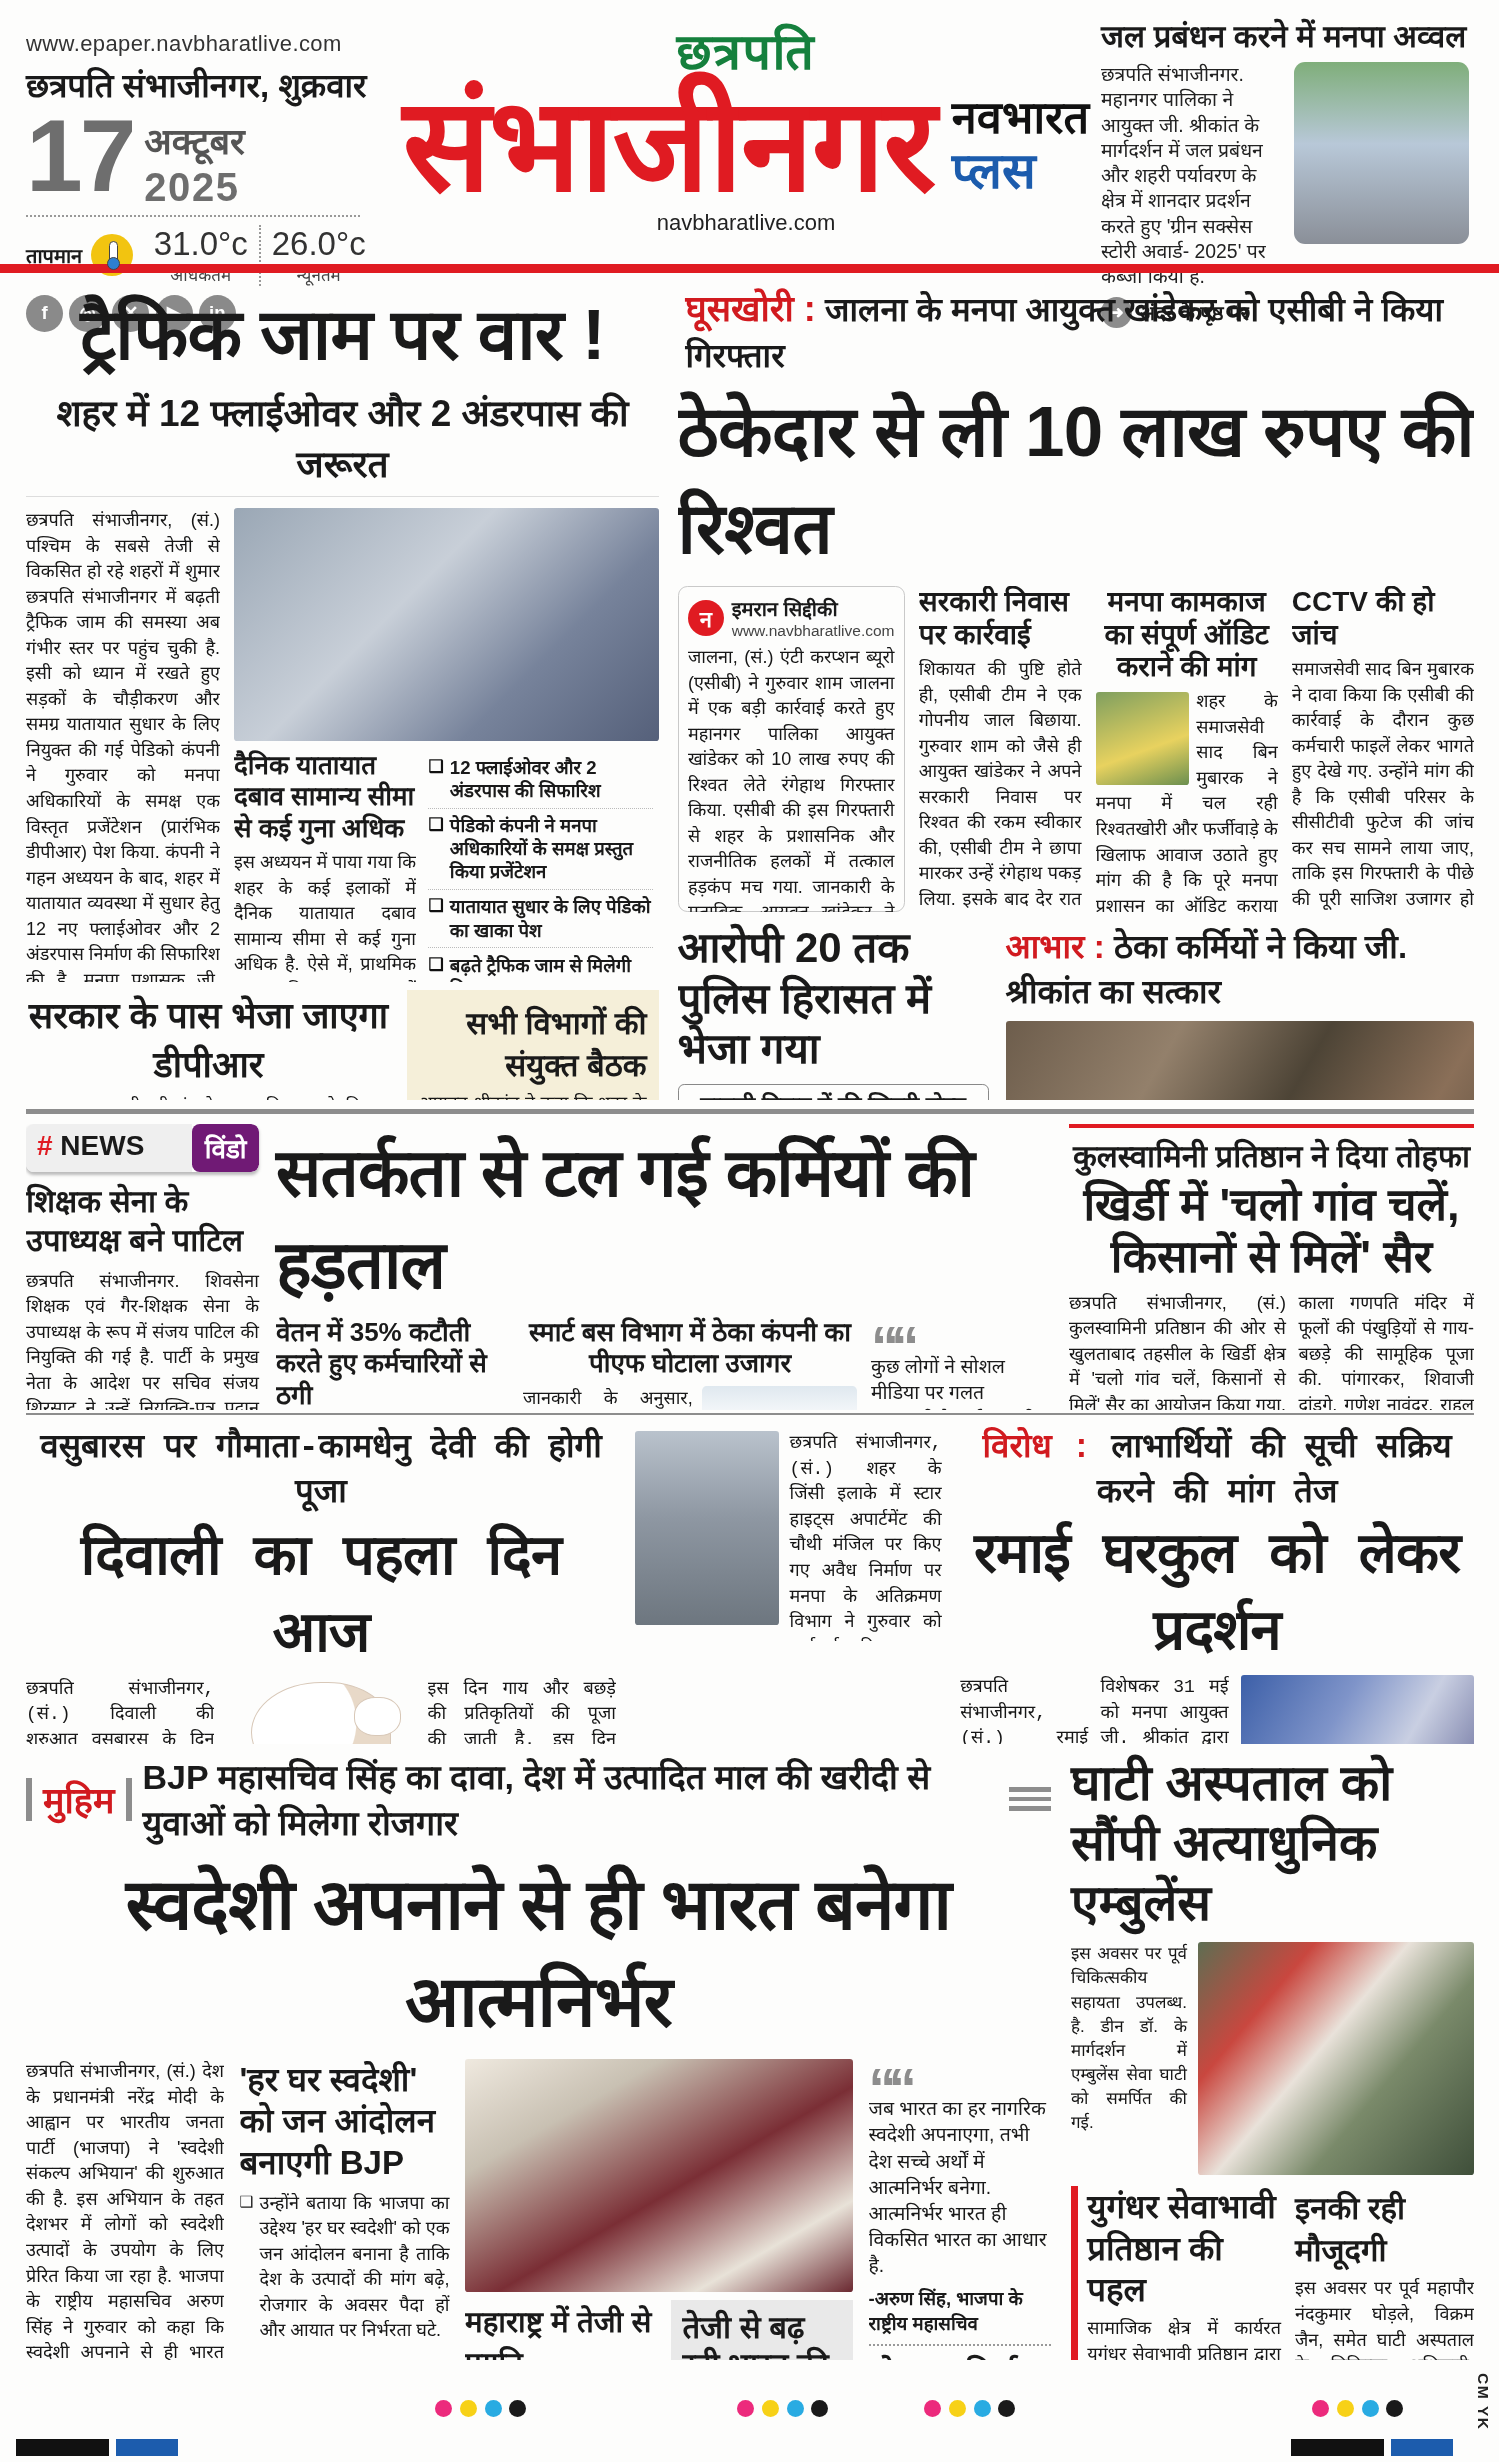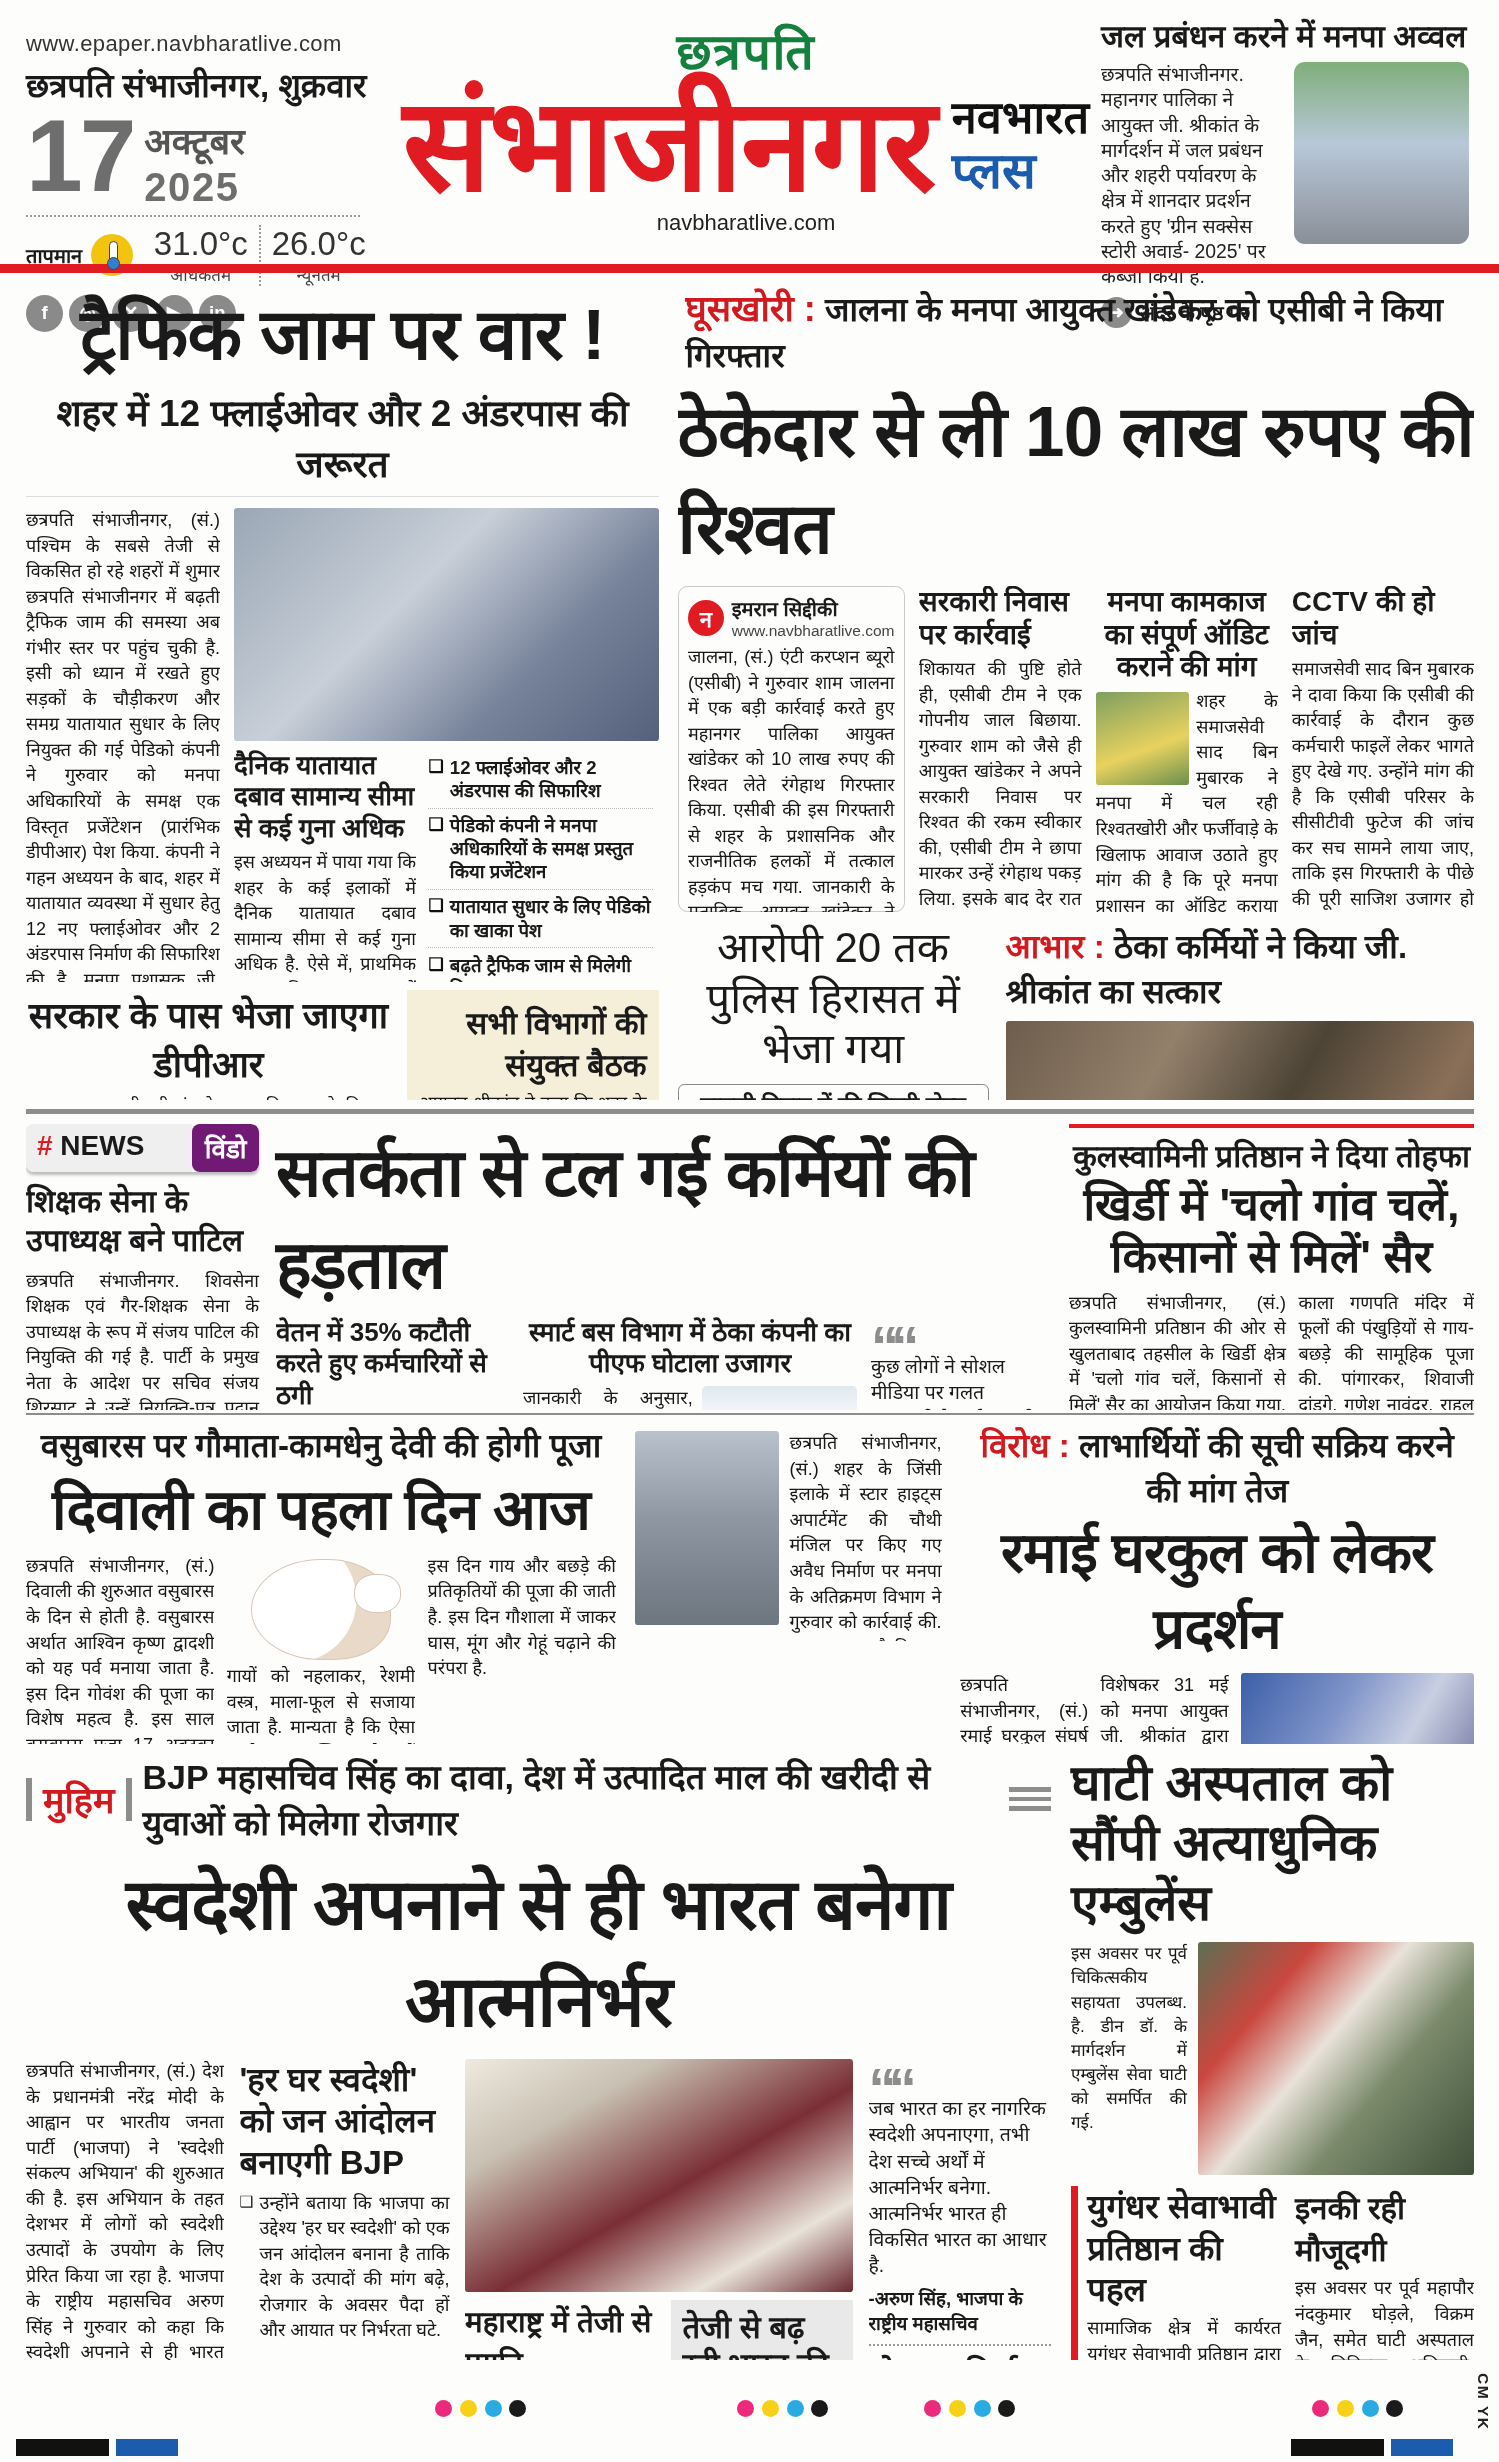--- a/index.html
+++ b/index.html
@@ -75,21 +75,21 @@
   .b-col1 { width:256px; border:1.6px solid #c9c9c9; border-radius:9.3px; padding:7.8px 9.3px; }
   .byline { display:flex; gap:7.8px; align-items:center; margin-bottom:4.7px;}
   .nlogo { width:36px; height:36px; border-radius:50%; background:#e01b22; color:#fff; font-weight:800; font-size:22px; display:flex; align-items:center; justify-content:center; flex:none;}
   .byname { font-size:20px; font-weight:800; }
   .bysite { font-size:15.5px; color:#444; }
   .b-col { width:208px; overflow:hidden;}
   .b-subhead { font-size:28px; font-weight:800; line-height:1.15; margin-bottom:6.2px; }
   .b-minphoto { width:93px; height:93px; float:left; margin:3.1px 7.8px 3.1px 0; border-radius:3.1px; background:linear-gradient(160deg,#7f9f5f,#e8d25f 60%,#6b8f4f);}
   .b-lower { display:flex; gap:17px; margin-top:11px; height:365px; overflow:hidden;}
   .custody { width:311px; }
-  .c-head { font-size:42px; font-weight:400; text-align:center; line-height:1.2; }
+  .c-head { font-size:42px; font-weight:700; line-height:1.2; }
   .c-box { border:1.6px solid #888; border-radius:6.2px; padding:6.2px 7.8px; font-size:23px; font-weight:800; text-align:center; margin:9.3px 0; line-height:1.25;}
   .grat { flex:1; }
   .g-kicker { font-size:33px; font-weight:700; }
   .g-kicker .kl { color:#d11a1f; font-weight:800;}
   .g-photo { width:100%; height:221px; margin-top:7.8px; background:linear-gradient(120deg,#6d5d4c 0%,#93806b 30%,#4d4436 55%,#8a6f58 80%,#5d4f40 100%); border-radius:3.1px;}
 
   .banddiv { position:absolute; left:26px; right:26px; height:4.7px; background:#8d8d8d; }
 
   
   .band2 { position:absolute; top:1124px; left:26px; right:26px; height:286px; overflow:hidden; display:flex; gap:17px;}
@@ -111,21 +111,21 @@
   .q { position:relative; padding-top:36px; }
   .q::before { content:"\201C\201C"; position:absolute; top:-4.7px; left:0; font-size:56px; font-weight:800; color:#8d8d8d; letter-spacing:-7.8px;}
   .q-text { font-size:19.4px; line-height:1.35; }
   .q-by { font-size:18.6px; font-weight:800; margin-top:6.2px; }
   .khirdi { flex:1; border-top:4.7px solid #e01b22; padding-top:6.2px;}
   .k-kicker { font-size:31px; font-weight:700; text-align:center; }
   .k-head { font-size:45px; font-weight:800; text-align:center; line-height:1.15; margin-top:3.1px;}
   .k-row { display:flex; gap:12.4px; margin-top:7.8px; height:147px; overflow:hidden;}
 
   
-  .band3 { position:absolute; top:1422px; left:26px; right:26px; height:322px; overflow:hidden; display:flex; gap:18.6px;}
+  .band3 { position:absolute; top:1422px; left:26px; right:26px; height:322px; overflow:hidden; display:flex; gap:18.6px;font-family:Liberation Mono, monospace;}
   .d-kicker { font-size:33px; font-weight:800; text-align:center;}
   .d-head { font-size:56px; font-weight:800; text-align:center; letter-spacing:-0.8px; margin-top:1.6px;}
   .diwali { width:590px;}
   .d-row { display:flex; gap:12.4px; margin-top:9.3px; height:217px; overflow:hidden;}
   .d-col { flex:1; overflow:hidden;}
   .cow { width:140px; height:101px; margin:4.7px auto; border-radius:50% 45% 40% 50%; background:radial-gradient(circle at 30% 40%, #fff 0 55%, #e8d9c8 56% 100%); border:1.6px solid #d8c8b8; position:relative;}
   .cow::after{ content:""; position:absolute; right:-11px; top:14px; width:45px; height:37px; background:#fff; border:1.6px solid #d8c8b8; border-radius:45%;}
   .jinsi { width:307px; }
   .j-head { font-size:45px; font-weight:800; text-align:center; line-height:1.2;}
   .j-row { display:flex; gap:11px; margin-top:9.3px; height:210px; overflow:hidden;}

